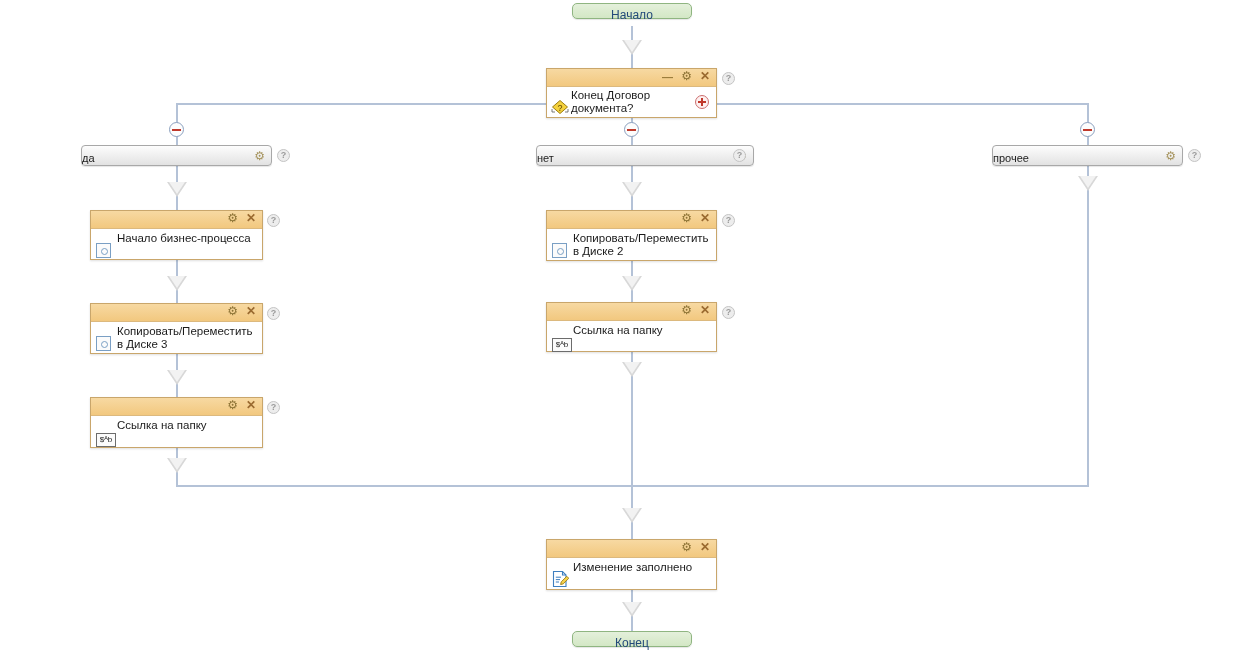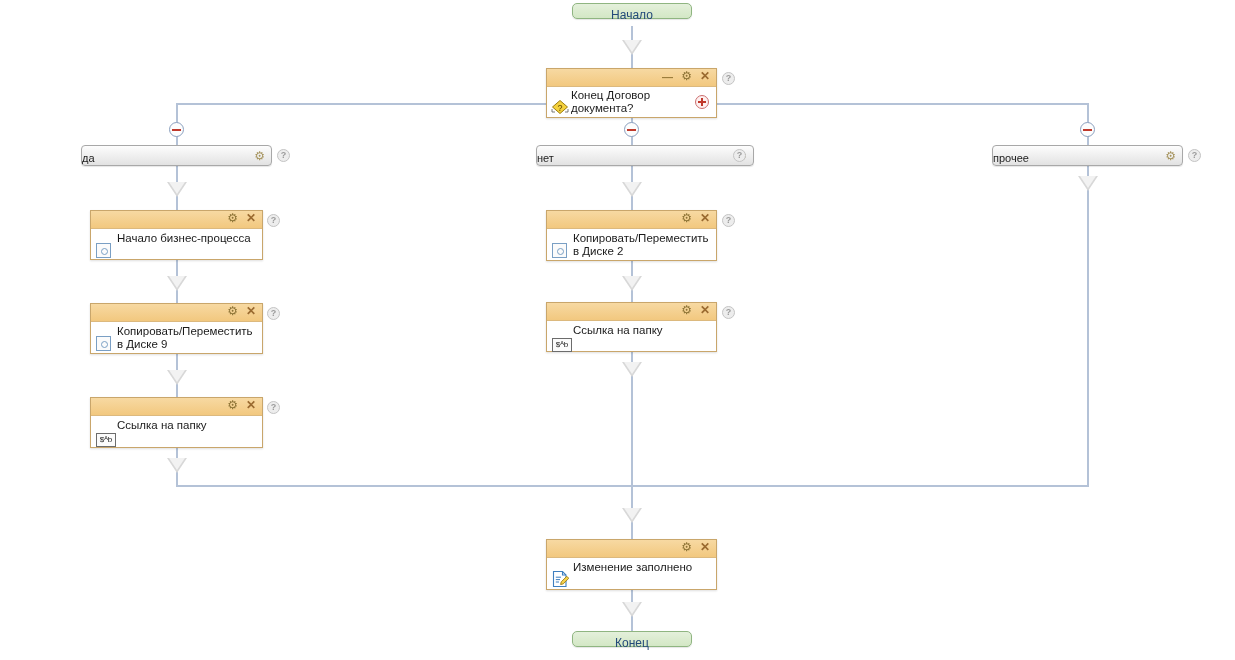--- a/index.html
+++ b/index.html
@@ -350,21 +350,21 @@
     <span>?</span>
   </div>
 
   <div class="node" style="left:90px; top:303px; width:173px; height:51px;">
     <div class="node-head">
       <span class="ctrl ctrl-gear" style="right:24px;">⚙</span>
       <span class="ctrl ctrl-close" style="right:6px;">✕</span>
     </div>
     <div class="node-body">
       <span class="nicon icon-bp"></span>
-      <span class="node-title">Копировать/Переместить в Диске 9</span>
+      <span class="node-title">Копировать/Переместить в Диске 3</span>
     </div>
   </div>
   <div class="help" style="left:267px; top:307px;">
     <span>?</span>
   </div>
 
   <div class="node" style="left:90px; top:397px; width:173px; height:51px;">
     <div class="node-head">
       <span class="ctrl ctrl-gear" style="right:24px;">⚙</span>
       <span class="ctrl ctrl-close" style="right:6px;">✕</span>

